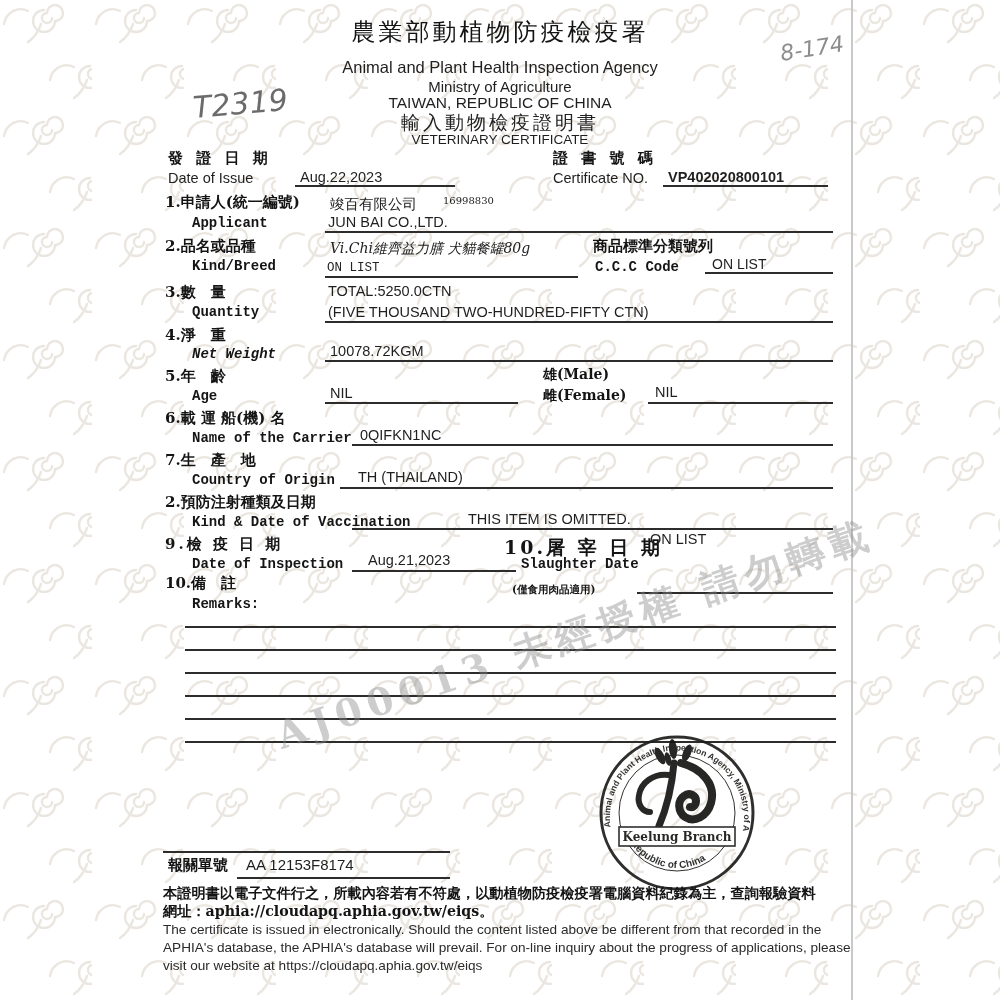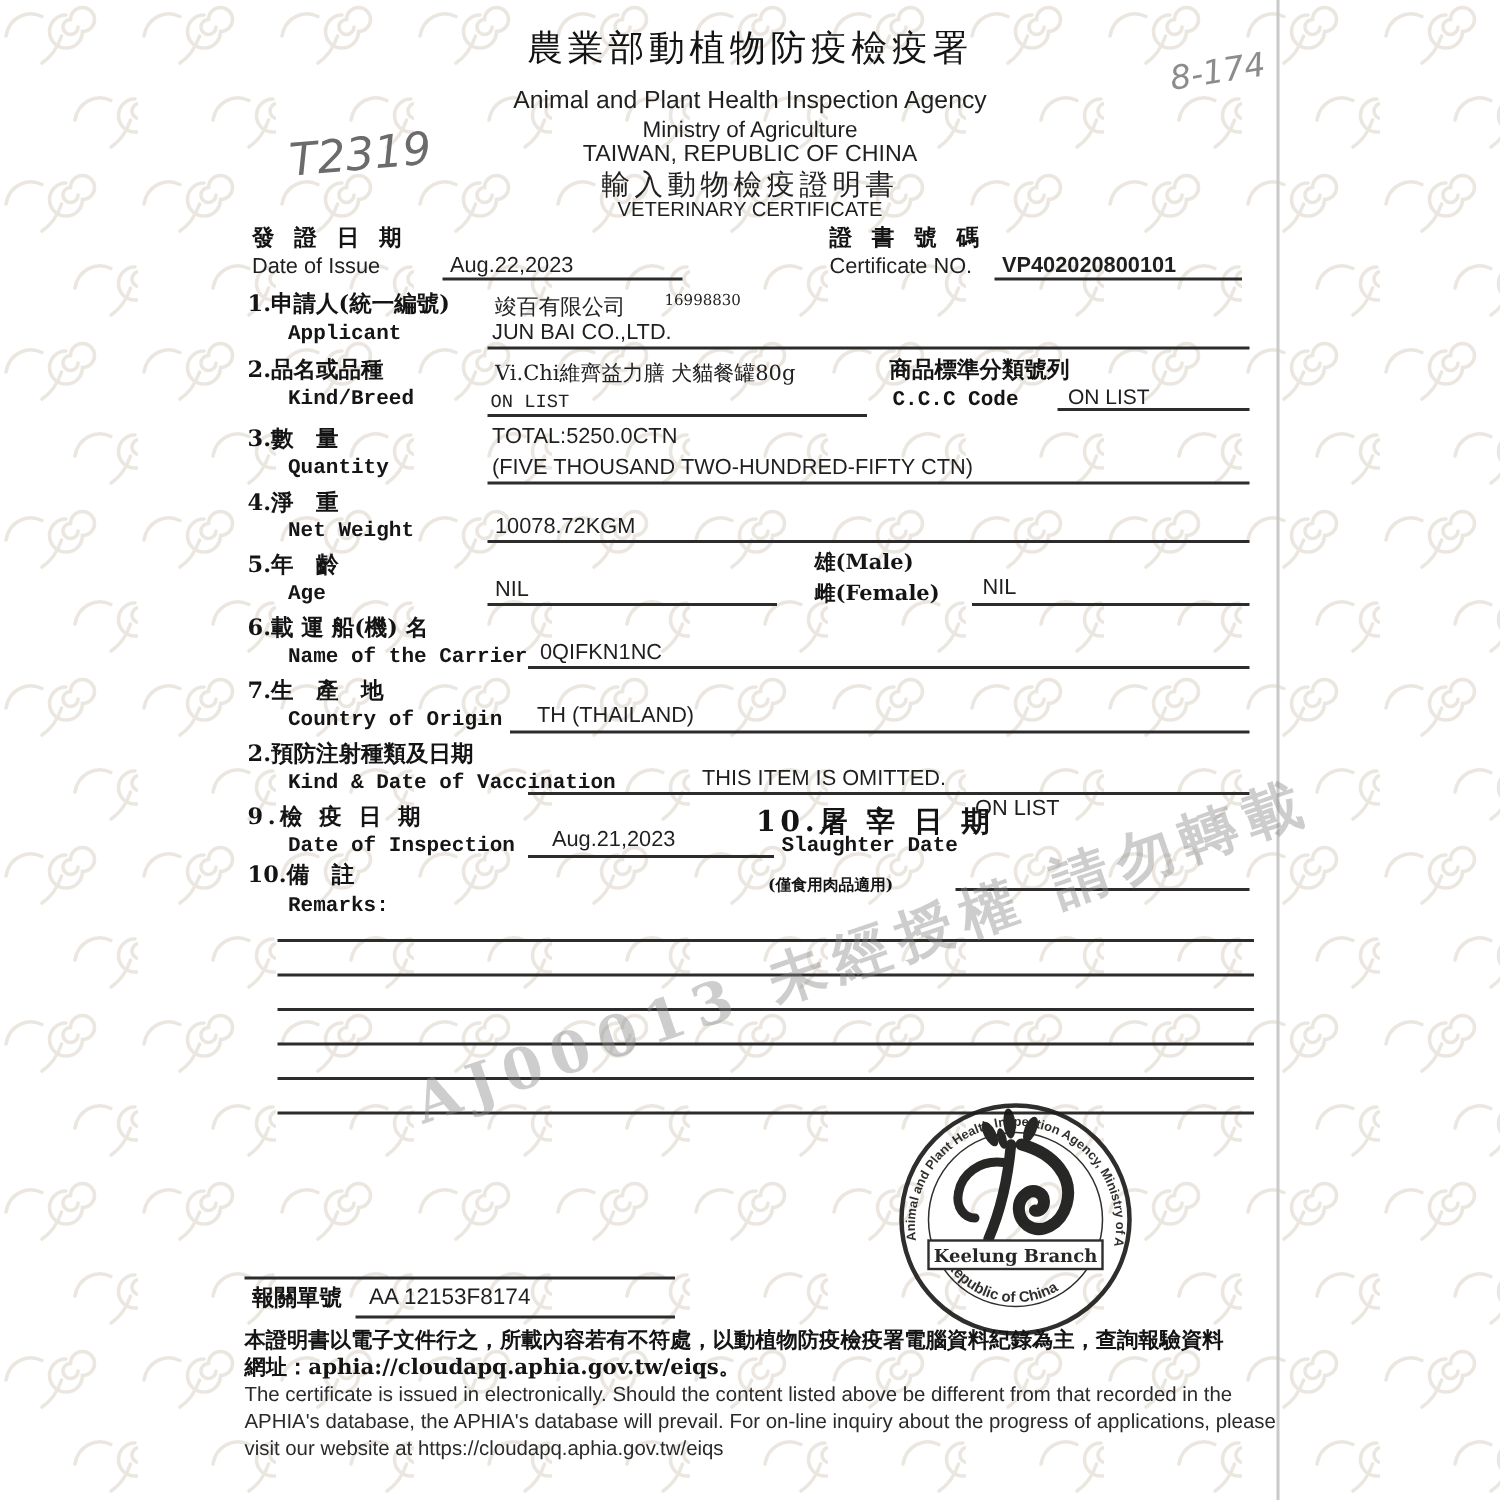--- a/index.html
+++ b/index.html
@@ -64,37 +64,37 @@
   <div class="rule" style="left:663px;top:185px;width:165px;"></div>
 
   <div class="abs cjk" style="left:165px;top:193px;font-size:15px;">1.申請人(統一編號)</div>
   <div class="abs cjkthin" style="left:330px;top:195px;font-size:14.5px;">竣百有限公司</div>
   <div class="abs cjkthin" style="left:443px;top:195px;font-size:10px;">16998830</div>
   <div class="abs mono" style="left:192px;top:215px;font-size:14px;">Applicant</div>
   <div class="abs sans" style="left:328px;top:214px;font-size:14.5px;">JUN BAI CO.,LTD.</div>
   <div class="rule" style="left:325px;top:231px;width:508px;"></div>
 
   <div class="abs cjk" style="left:165px;top:237px;font-size:15px;">2.品名或品種</div>
-  <div class="abs cjkthin" style="left:330px;top:240px;font-size:14px;">Vi.Chi維齊益力膳 犬貓餐罐80g</div>
+  <div class="abs cjkthin" style="left:330px;top:240px;font-size:14px;font-style:italic;">Vi.Chi維齊益力膳 犬貓餐罐80g</div>
   <div class="abs cjk" style="left:593px;top:237px;font-size:15px;">商品標準分類號列</div>
   <div class="abs mono" style="left:192px;top:258px;font-size:14px;">Kind/Breed</div>
   <div class="abs monoreg" style="left:327px;top:261px;font-size:12.5px;">ON LIST</div>
   <div class="abs mono" style="left:595px;top:259px;font-size:14px;">C.C.C Code</div>
   <div class="abs sans" style="left:712px;top:256px;font-size:14px;">ON LIST</div>
   <div class="rule" style="left:325px;top:276px;width:253px;"></div>
   <div class="rule" style="left:705px;top:272px;width:128px;"></div>
 
   <div class="abs cjk" style="left:165px;top:283px;font-size:15px;">3.數　量</div>
   <div class="abs sans" style="left:328px;top:283px;font-size:14.5px;">TOTAL:5250.0CTN</div>
   <div class="abs mono" style="left:192px;top:304px;font-size:14px;">Quantity</div>
   <div class="abs sans" style="left:328px;top:304px;font-size:14.5px;">(FIVE THOUSAND TWO-HUNDRED-FIFTY CTN)</div>
   <div class="rule" style="left:325px;top:321px;width:508px;"></div>
 
   <div class="abs cjk" style="left:165px;top:326px;font-size:15px;">4.淨　重</div>
-  <div class="abs mono" style="left:192px;top:346px;font-size:14px;">Net Weight</div>
+  <div class="abs mono" style="left:192px;top:346px;font-size:14px;font-style:italic;">Net Weight</div>
   <div class="abs sans" style="left:330px;top:343px;font-size:14.5px;">10078.72KGM</div>
   <div class="rule" style="left:325px;top:360px;width:508px;"></div>
 
   <div class="abs cjk" style="left:165px;top:367px;font-size:15px;">5.年　齡</div>
   <div class="abs cjk" style="left:543px;top:366px;font-size:14px;">雄(Male)</div>
   <div class="abs mono" style="left:192px;top:388px;font-size:14px;">Age</div>
   <div class="abs sans" style="left:330px;top:385px;font-size:14.5px;">NIL</div>
   <div class="abs cjk" style="left:543px;top:387px;font-size:14px;">雌(Female)</div>
   <div class="abs sans" style="left:655px;top:384px;font-size:14.5px;">NIL</div>
   <div class="rule" style="left:325px;top:402px;width:193px;"></div>

